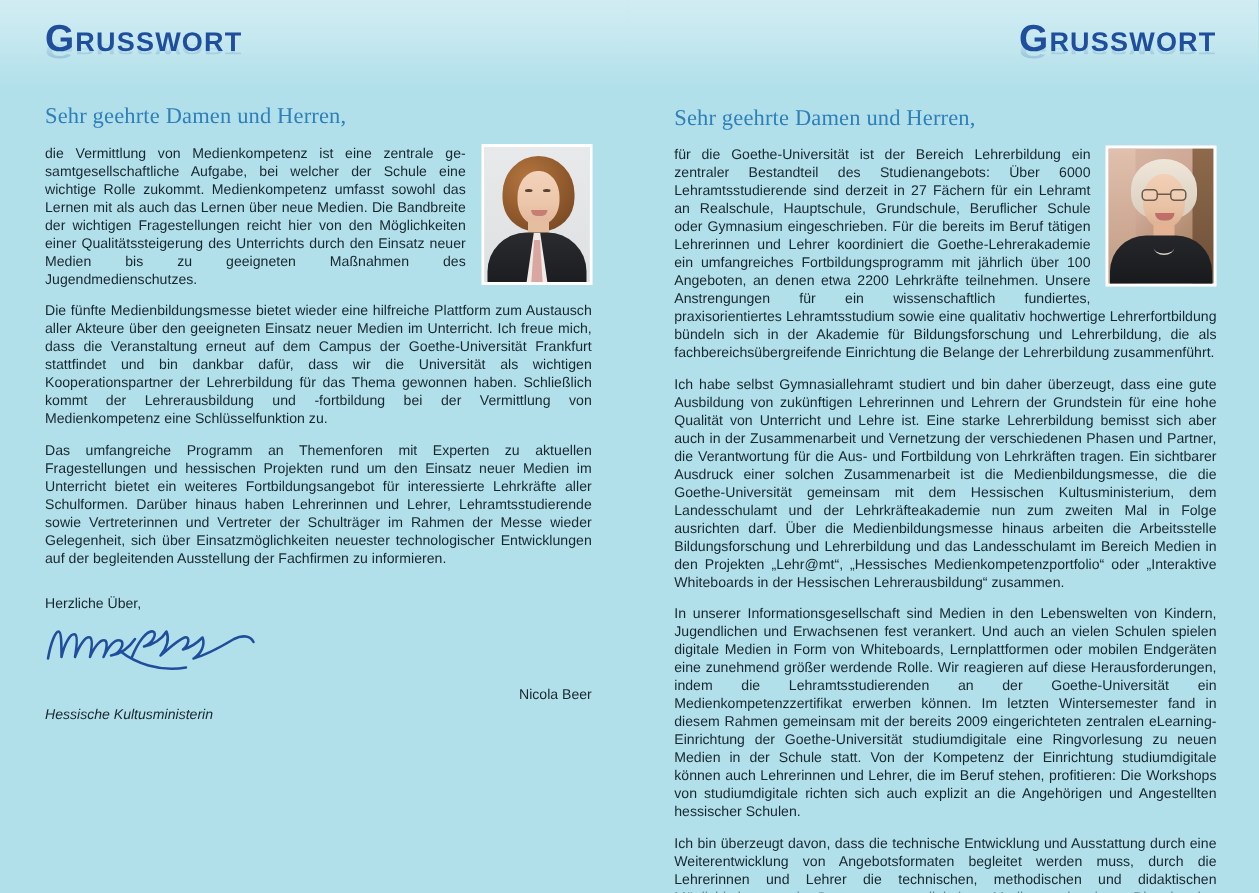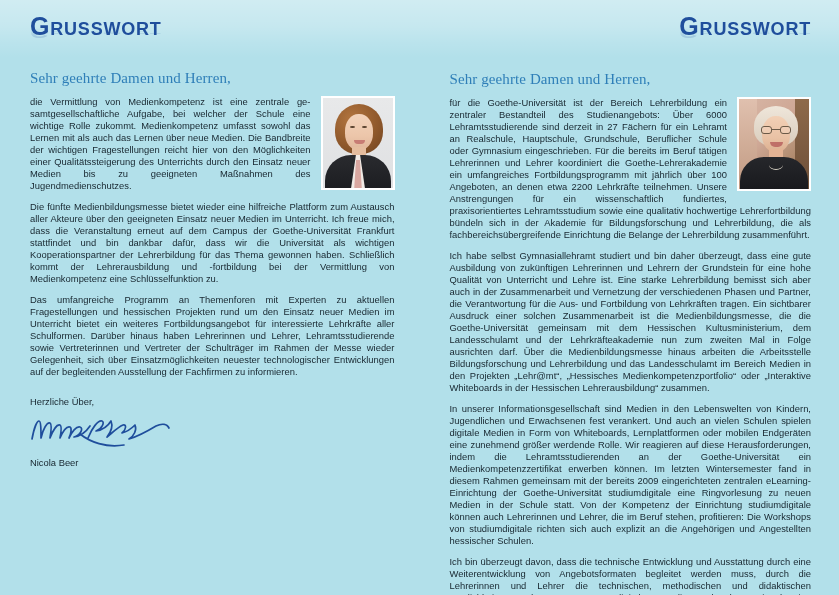--- a/index.html
+++ b/index.html
@@ -267,20 +267,21 @@
     line-height: 12px;
     margin-top: 18px;
     color: #17262f;
   }
   .sig-svg-left { display: block; margin: 4px 0 2px -2px; }
   .sig-name {
     font-size: 9.4px;
     line-height: 13px;
     color: #17262f;
     margin-top: 2px;
+    text-align: right;
   }
   .sig-role {
     font-size: 9.4px;
     line-height: 13px;
     font-style: italic;
     color: #17262f;
   }
 </style>
 </head>
 <body>
@@ -329,20 +330,21 @@
                    C44 20, 48 14, 52 15 C56 16, 52 24, 46 25 C52 24, 58 20, 62 14"></path>
           <path d="M60 26 C64 16, 70 8, 74 9 C77 10, 74 17, 68 19 C74 18, 80 14, 83 9
                    C85 14, 83 20, 79 25 C84 21, 90 15, 95 13 C99 12, 98 18, 94 21
                    C98 20, 103 17, 107 13 C109 18, 106 24, 101 27
                    C108 25, 118 20, 128 14 C134 11, 139 12, 141 16"></path>
           <path d="M52 22 C62 30, 78 36, 96 33"></path>
         </g>
       </svg>
 
       <div class="sig-name">Nicola Beer</div>
+      <div class="sig-role">Hessische Kultusministerin</div>
     </div>
   </div>
 
   <div class="col right">
 
     <div class="title-wrap align-right">
       <span class="grusswort">Grusswort</span>
       <span class="grusswort-reflection">Grusswort</span>
     </div>
 

